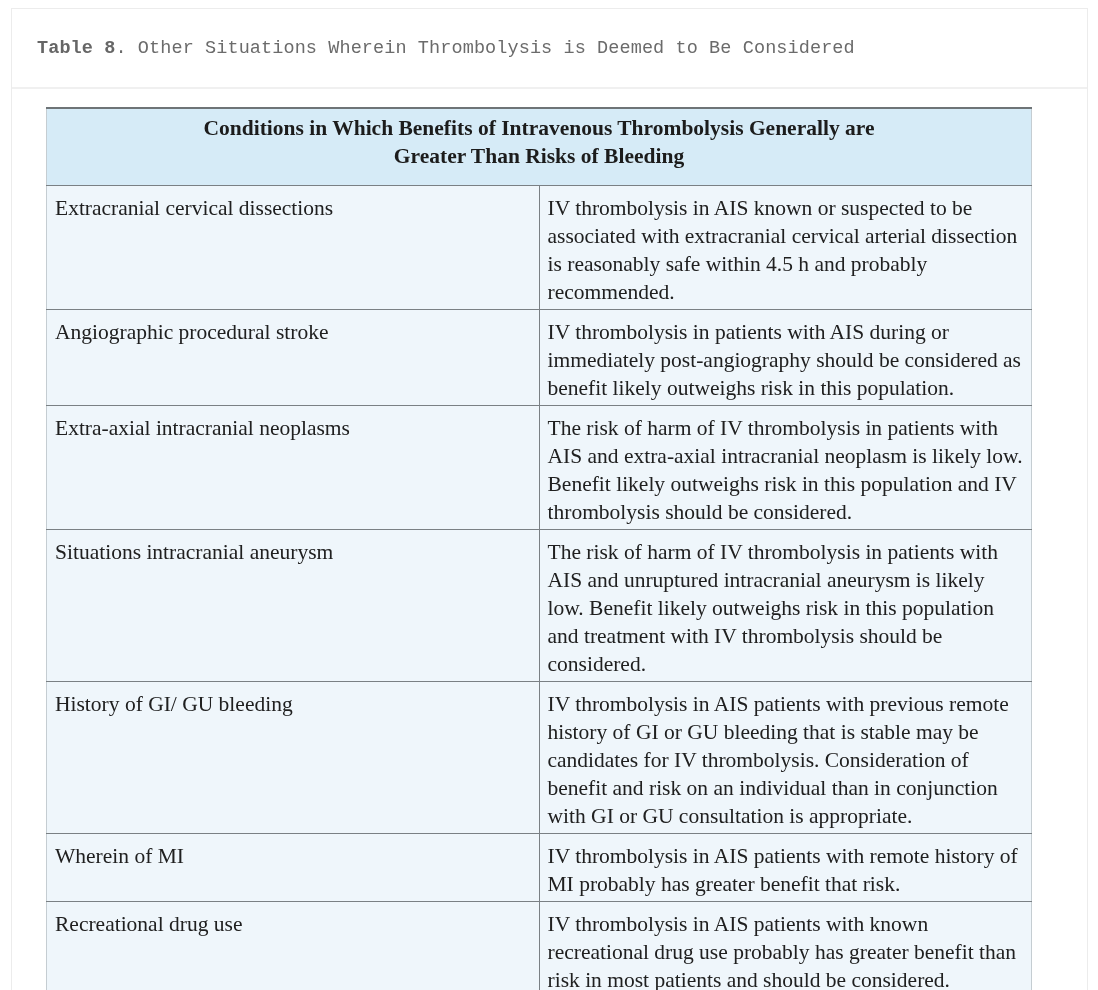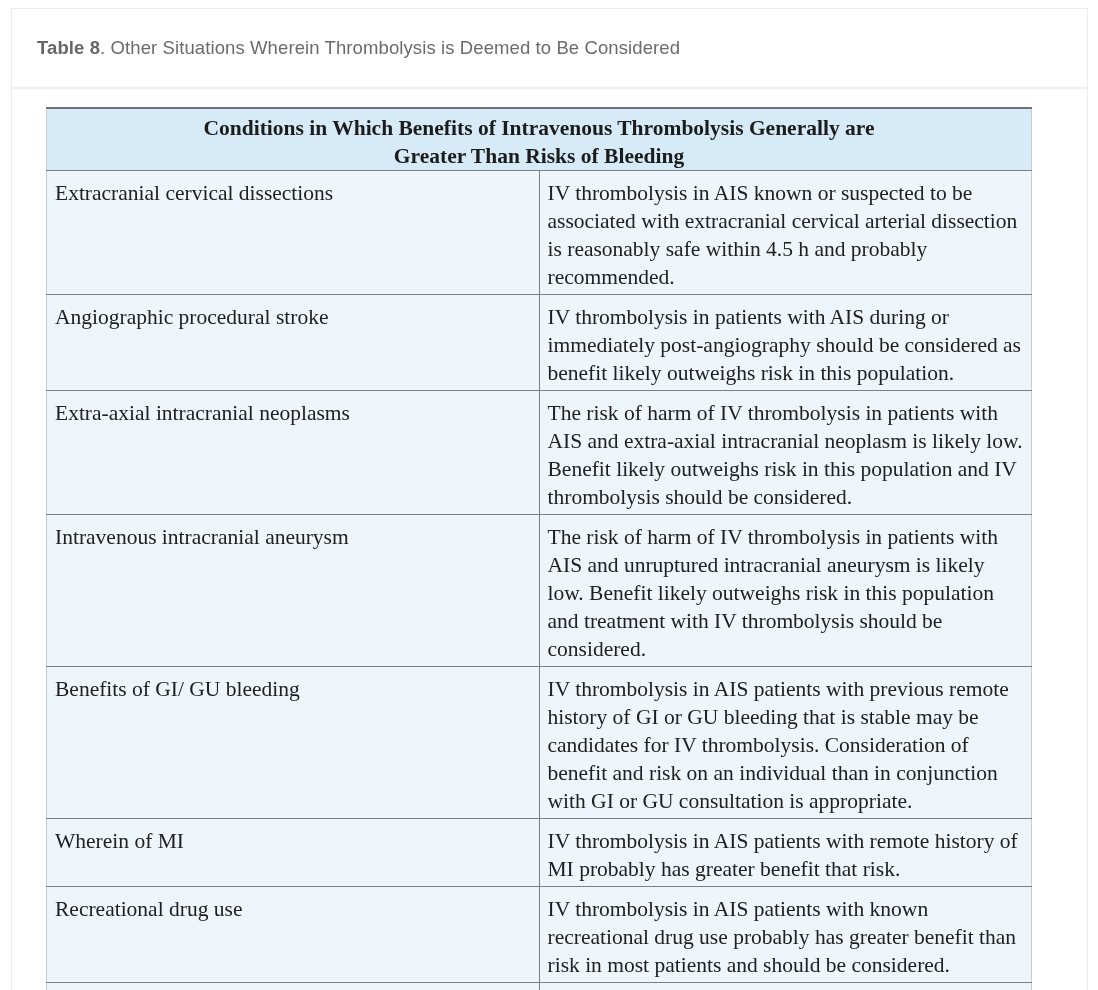--- a/index.html
+++ b/index.html
@@ -25,21 +25,21 @@
     }
     .card-header {
       height: 80px;
       border-bottom: 2px solid #f0f0f0;
       box-sizing: border-box;
       padding-left: 25px;
       display: flex;
       align-items: center;
     }
     .caption {
-      font-family: Liberation Sans, sans-serif;
+      font-family: Liberation Mono, monospace;
       font-size: 18.5px;
       color: #6b6b6b;
       letter-spacing: 0.1px;
       margin-top: 0px;
     }
     .caption .label {
       font-weight: bold;
       color: #666666;
     }
     .figure {
@@ -53,21 +53,21 @@
       width: 986px;
       font-family: "Liberation Serif", serif;
       color: #1e1e1e;
       table-layout: fixed;
     }
     table.clin th {
       background: #d6ebf7;
       font-weight: bold;
       font-size: 21.5px;
       line-height: 28px;
-      padding: 5px 10px 0 10px;
+      padding: 5px 10px 15px 10px;
       text-align: center;
       border-top: 2px solid #6e7477;
       border-bottom: 1px solid #7a8084;
       border-left: 1px solid #c5cdd2;
       border-right: 1px solid #c5cdd2;
       color: #1c1c1c;
     }
     table.clin td {
       background: #eff6fb;
       font-size: 21.5px;
@@ -112,25 +112,25 @@
         </tr>
         <tr>
           <td class="cond">Angiographic procedural stroke</td>
           <td class="desc">IV thrombolysis in patients with AIS during or immediately post-angiography should be considered as benefit likely outweighs risk in this population.</td>
         </tr>
         <tr>
           <td class="cond">Extra-axial intracranial neoplasms</td>
           <td class="desc">The risk of harm of IV thrombolysis in patients with AIS and extra-axial intracranial neoplasm is likely low. Benefit likely outweighs risk in this population and IV thrombolysis should be considered.</td>
         </tr>
         <tr>
-          <td class="cond">Intravenous intracranial aneurysm</td>
+          <td class="cond">Situations intracranial aneurysm</td>
           <td class="desc">The risk of harm of IV thrombolysis in patients with AIS and unruptured intracranial aneurysm is likely low. Benefit likely outweighs risk in this population and treatment with IV thrombolysis should be considered.</td>
         </tr>
         <tr>
-          <td class="cond">Benefits of GI/ GU bleeding</td>
+          <td class="cond">History of GI/ GU bleeding</td>
           <td class="desc">IV thrombolysis in AIS patients with previous remote history of GI or GU bleeding that is stable may be candidates for IV thrombolysis. Consideration of benefit and risk on an individual than in conjunction with GI or GU consultation is appropriate.</td>
         </tr>
         <tr>
           <td class="cond">Wherein of MI</td>
           <td class="desc">IV thrombolysis in AIS patients with remote history of MI probably has greater benefit that risk.</td>
         </tr>
         <tr>
           <td class="cond">Recreational drug use</td>
           <td class="desc">IV thrombolysis in AIS patients with known recreational drug use probably has greater benefit than risk in most patients and should be considered.</td>
         </tr>

